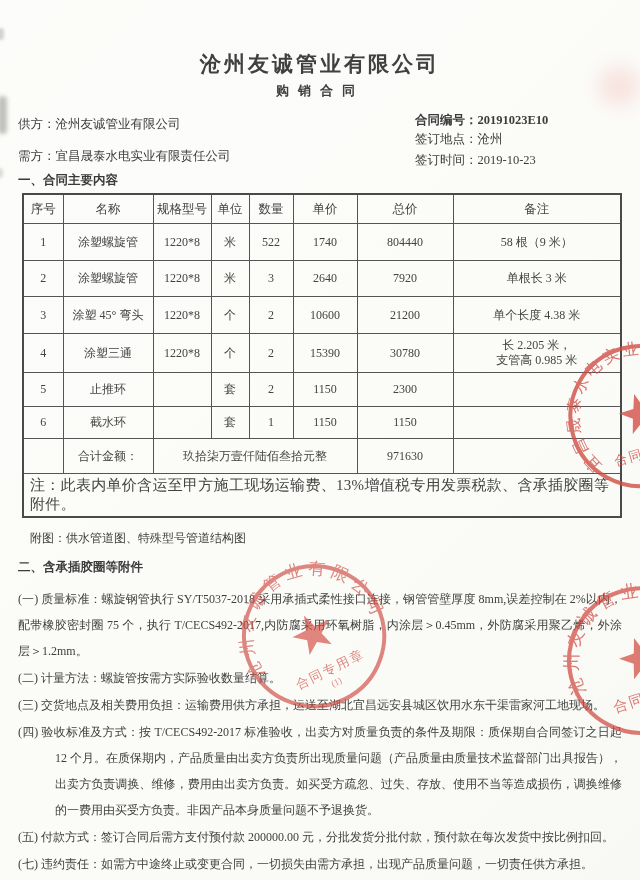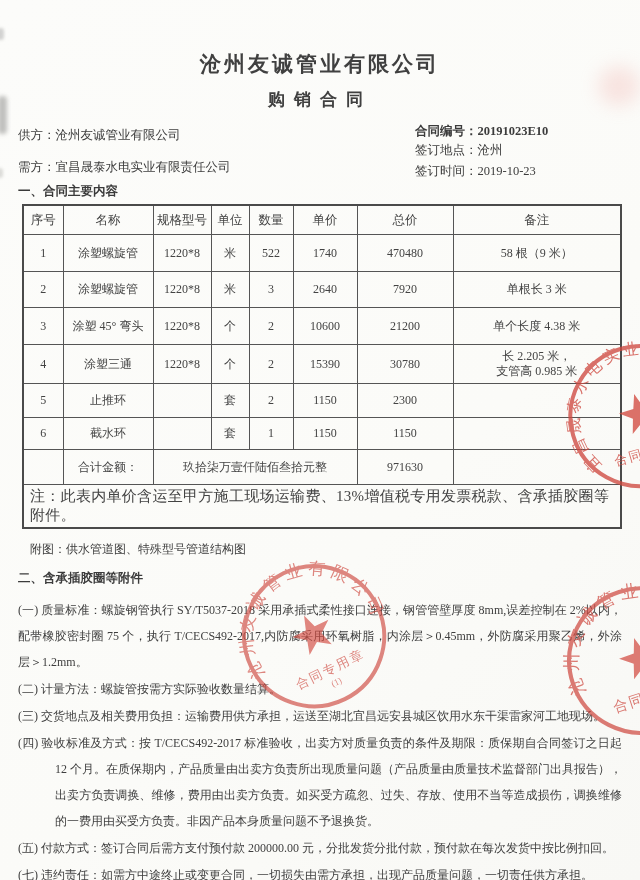--- a/index.html
+++ b/index.html
@@ -8,21 +8,21 @@
     background:#fbfbf9;
     font-family:"Liberation Serif","DejaVu Serif",serif;
     color:#3c3c3c;
     position:relative;
     overflow:hidden;
   }
   .page{position:relative;width:640px;height:880px;background:linear-gradient(135deg,#fcfcfa 0%,#fbfbf8 60%,#f8f8f5 100%);}
 
   
   .title1{margin:0;padding-top:50px;text-align:center;font-size:21px;font-weight:600;letter-spacing:3px;color:#404040;}
-  .title2{margin:10px 0 0 0;text-align:center;font-size:17px;font-weight:600;letter-spacing:9px;color:#404040;}
+  .title2{margin:4px 0 0 0;text-align:center;font-size:13px;font-weight:600;letter-spacing:9px;color:#404040;}
 
   
   .info{position:relative;height:62px;margin:8px 18px 0 18px;font-size:12.5px;}
   .info .l1{position:absolute;left:0;top:8px;}
   .info .l2{position:absolute;left:0;top:40px;}
   .info .r1{position:absolute;left:397px;top:4px;font-weight:bold;}
   .info .r2{position:absolute;left:397px;top:23px;}
   .info .r3{position:absolute;left:397px;top:44px;}
 
   .sec-heading{margin:2px 0 4px 18px;font-size:12.5px;font-weight:700;color:#3a3a3a;}
@@ -102,21 +102,21 @@
       <td>总价</td>
       <td>备注</td>
     </tr>
     <tr class="r1">
       <td>1</td>
       <td>涂塑螺旋管</td>
       <td>1220*8</td>
       <td>米</td>
       <td>522</td>
       <td>1740</td>
-      <td>470480</td>
+      <td>804440</td>
       <td class="remark">58 根（9 米）</td>
     </tr>
     <tr class="r2">
       <td>2</td>
       <td>涂塑螺旋管</td>
       <td>1220*8</td>
       <td>米</td>
       <td>3</td>
       <td>2640</td>
       <td>7920</td>

